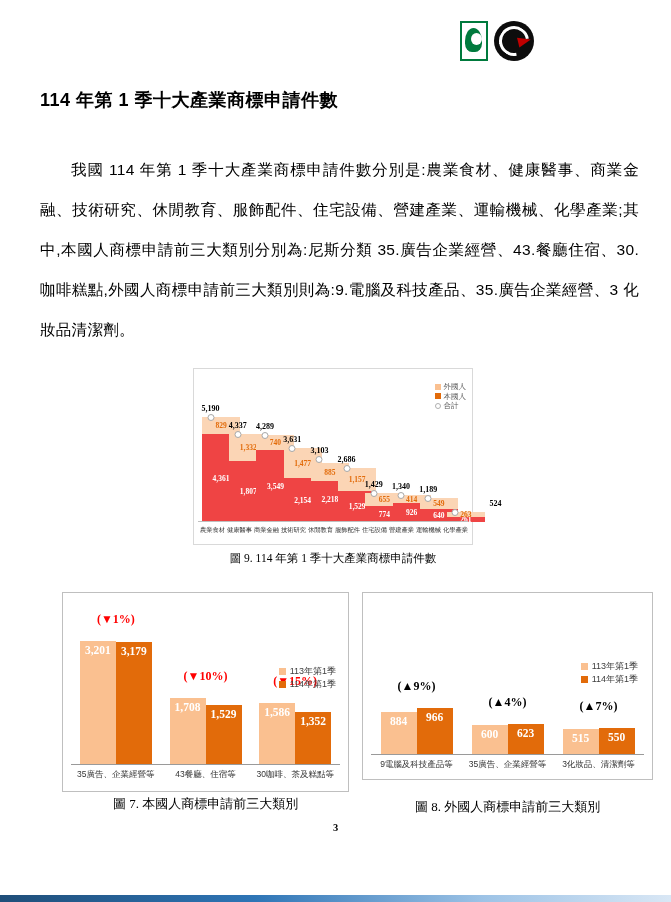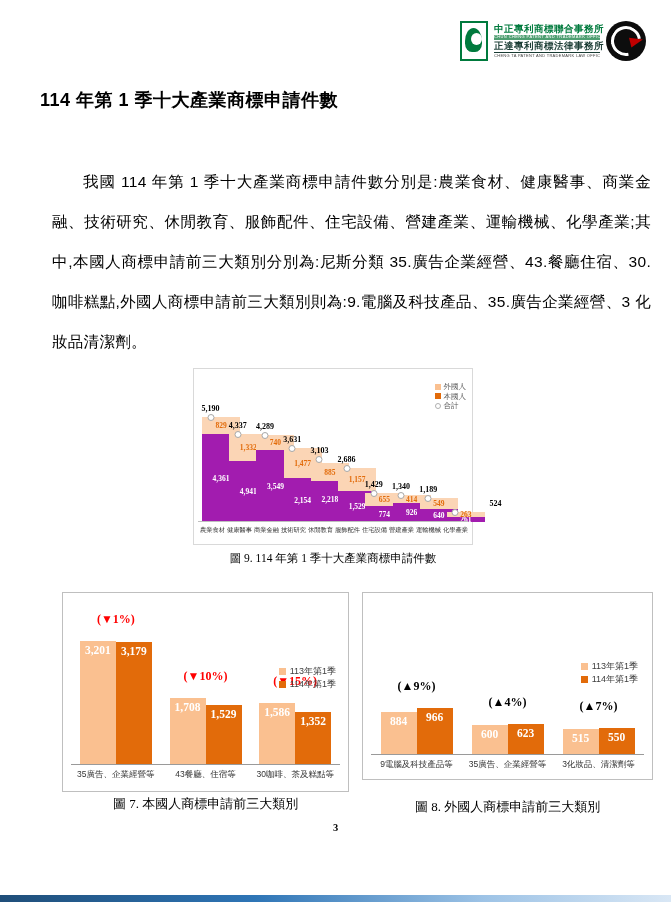--- a/index.html
+++ b/index.html
@@ -15,21 +15,21 @@
   .logo-cn1{font-size:9.5px;font-weight:bold;color:#007A3D;white-space:nowrap;letter-spacing:0.5px;}
   .logo-en1{font-size:4px;color:#fff;background:#4e9e71;letter-spacing:0.4px;margin:1px 0;padding:0.5px 0;white-space:nowrap;overflow:hidden;}
   .logo-cn2{font-size:9.5px;font-weight:bold;color:#1a3c34;white-space:nowrap;letter-spacing:0.5px;border-bottom:1.5px solid #1a3c34;padding-bottom:1px;}
   .logo-en2{font-size:4px;color:#444;letter-spacing:0.3px;white-space:nowrap;overflow:hidden;margin-top:1px;}
   .logo-globe{position:relative;width:40px;height:40px;background:#0d0d0d;border-radius:50%;flex:0 0 auto;overflow:hidden;}
   .logo-globe::before{content:'';position:absolute;inset:5px;border:3px solid #fff;border-radius:50%;border-right-color:transparent;transform:rotate(35deg);}
   .logo-globe::after{content:'';position:absolute;top:15px;right:3px;width:0;height:0;border-style:solid;border-width:5px 0 5px 13px;border-color:transparent transparent transparent #c00000;transform:rotate(-14deg);}
 
   
   .title{position:absolute;left:40px;top:88px;margin:0;font-size:18px;font-weight:bold;letter-spacing:0.5px;}
-  .para{position:absolute;left:40px;top:150px;width:599px;margin:12px;font-size:15.5px;line-height:40px;
+  .para{position:absolute;left:40px;top:150px;width:599px;margin:0;font-size:15.5px;line-height:40px;
         text-align:justify;text-indent:31px;letter-spacing:0.3px;}
 
   .caption{position:absolute;text-align:center;font-family:"Liberation Serif","DejaVu Serif",serif;color:#000;}
   .c9cap{left:193px;width:280px;top:551px;font-size:11.5px;}
   .c7cap{left:62px;width:287px;top:795px;font-size:13px;}
   .c8cap{left:362px;width:291px;top:798px;font-size:13px;}
   .pageno{position:absolute;left:0;right:0;top:822px;text-align:center;font-size:10.5px;font-weight:bold;
           font-family:"Liberation Serif","DejaVu Serif",serif;}
   .footer-bar{position:absolute;left:0;right:0;bottom:0;height:7px;
           background:linear-gradient(90deg,#1f4e79 0%,#2e75b6 38%,#9dc3e6 72%,#d9e7f5 100%);}
@@ -37,21 +37,21 @@
   
   .chart9{position:absolute;left:193px;top:368px;width:280px;height:177px;border:1px solid #d9d9d9;background:#fff;box-sizing:border-box;}
   .c9-legend{position:absolute;top:13px;right:6px;z-index:3;}
   .lgrow{display:flex;align-items:center;gap:3px;line-height:9.5px;}
   .lgsq{width:6px;height:6px;display:inline-block;flex:0 0 auto;}
   .lgcirc{width:6px;height:6px;border-radius:50%;border:1px solid #b0b0b0;background:#fff;display:inline-block;box-sizing:border-box;flex:0 0 auto;}
   .lgtx{font-size:7.5px;color:#595959;}
   .swlight{background:#FAC090;}
   .swdark{background:#E26B0A;}
   .c9light{background:#FBD5B5;}
-  .c9dark{background:#a21caf;}
+  .c9dark{background:#ef4444;}
   .c9-plot{position:absolute;left:5px;right:5px;bottom:22px;height:135px;display:flex;justify-content:space-between;align-items:flex-end;padding:0 3px;}
   .c9col{position:relative;width:17px;height:135px;flex:0 0 auto;}
   .c9seg{position:absolute;left:0;width:38px;display:flex;align-items:center;justify-content:center;}
   .c9lblL{color:#fff;font-size:7.5px;font-weight:bold;font-family:"Liberation Serif","DejaVu Serif",serif;}
   .c9lblF{color:#E26B0A;font-size:7.5px;font-weight:bold;font-family:"Liberation Serif","DejaVu Serif",serif;}
   .c9marker{position:absolute;left:50%;transform:translateX(-50%);width:7px;height:7px;border-radius:50%;
             background:#fff;border:1px solid #a8a8a8;box-sizing:border-box;z-index:2;}
   .c9total{position:absolute;left:50%;transform:translateX(-50%);width:34px;text-align:center;font-size:8px;font-weight:bold;
            font-family:"Liberation Serif","DejaVu Serif",serif;color:#000;white-space:nowrap;}
   .c9-axis{position:absolute;left:4px;right:4px;bottom:22px;border-top:1px solid #bfbfbf;}
@@ -82,26 +82,20 @@
   .c8cats{bottom:8px;}
   .gcat{flex:1;text-align:center;font-size:8.5px;color:#333;white-space:nowrap;overflow:hidden;}
 </style>
 </head>
 <body>
 
 <div class="page">
 
   <div class="logo">
     <div class="logo-mark"></div>
-    <div class="logo-text">
-      <div class="logo-cn1">中正專利商標聯合事務所</div>
-      <div class="logo-en1">CHUN CHENG PATENT AND TRADEMARK OFFICE</div>
-      <div class="logo-cn2">正達專利商標法律事務所</div>
-      <div class="logo-en2">CHENG TA PATENT AND TRADEMARK LAW OFFICE</div>
-    </div>
     <div class="logo-globe"></div>
   </div>
 
   <h1 class="title">114 年第 1 季十大產業商標申請件數</h1>
 
   <p class="para">我國 114 年第 1 季十大產業商標申請件數分別是:農業食材、健康醫事、商業金融、技術研究、休閒教育、服飾配件、住宅設備、營建產業、運輸機械、化學產業;其中,本國人商標申請前三大類別分別為:尼斯分類 35.廣告企業經營、43.餐廳住宿、30.咖啡糕點,外國人商標申請前三大類別則為:9.電腦及科技產品、35.廣告企業經營、3 化妝品清潔劑。</p>
 
   <div class="chart9">
     <div class="c9-legend">
         <div class="lgrow">
@@ -123,21 +117,21 @@
             <span class="c9lblL">4,361</span>
           </div>
           <div class="c9seg c9light" style="bottom: 88px; height: 17px;">
             <span class="c9lblF">829</span>
           </div>
           <div class="c9marker" style="bottom: 101px;"></div>
           <div class="c9total" style="bottom: 109px;">5,190</div>
         </div>
         <div class="c9col">
           <div class="c9seg c9dark" style="bottom: 0px; height: 61px;">
-            <span class="c9lblL">4,941</span>
+            <span class="c9lblL">1,807</span>
           </div>
           <div class="c9seg c9light" style="bottom: 61px; height: 27px;">
             <span class="c9lblF">1,332</span>
           </div>
           <div class="c9marker" style="bottom: 84px;"></div>
           <div class="c9total" style="bottom: 92px;">4,337</div>
         </div>
         <div class="c9col">
           <div class="c9seg c9dark" style="bottom: 0px; height: 72px;">
             <span class="c9lblL">3,549</span>

